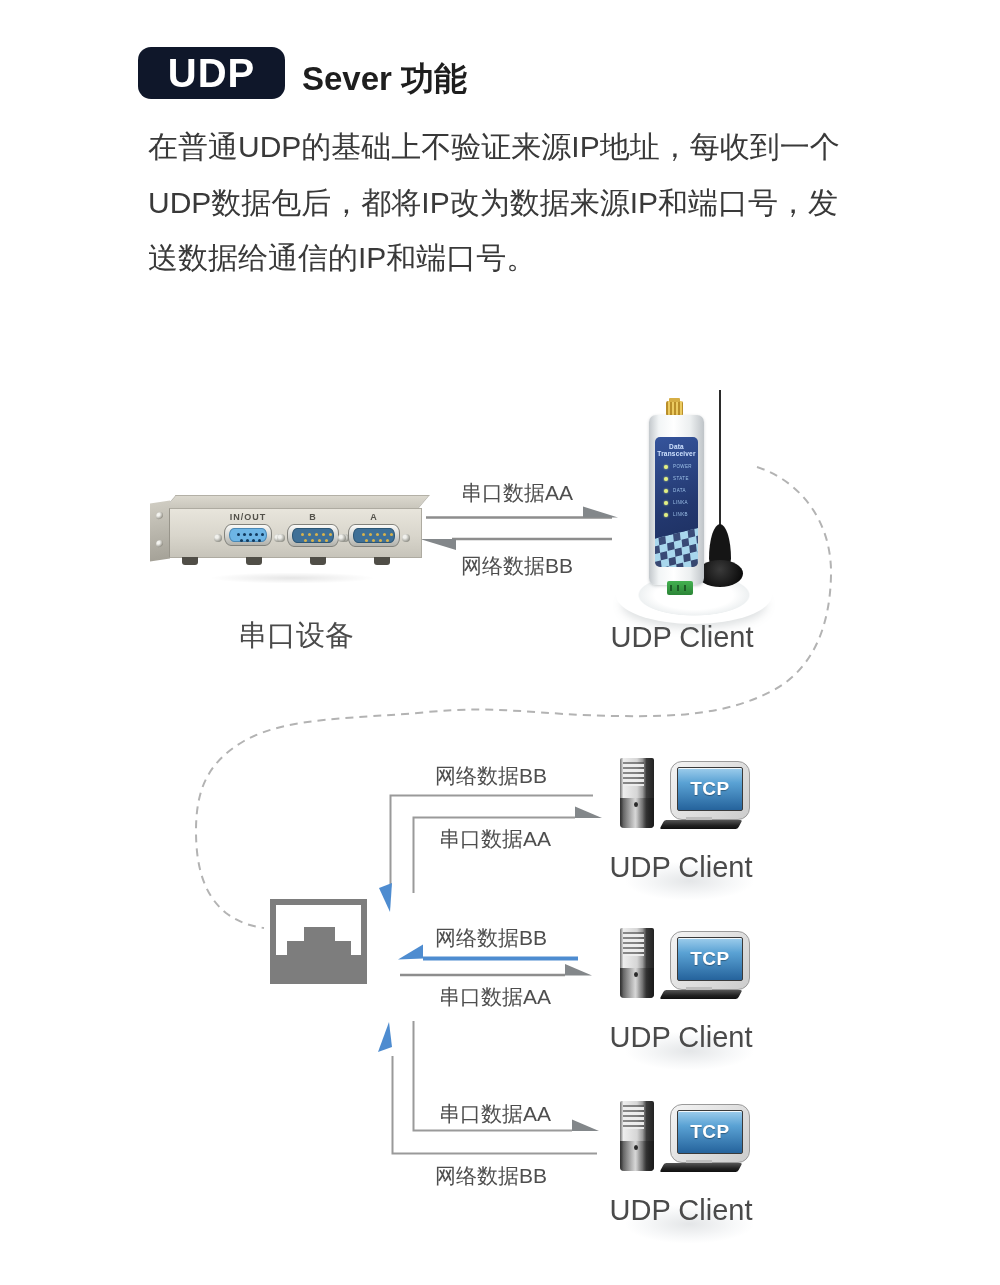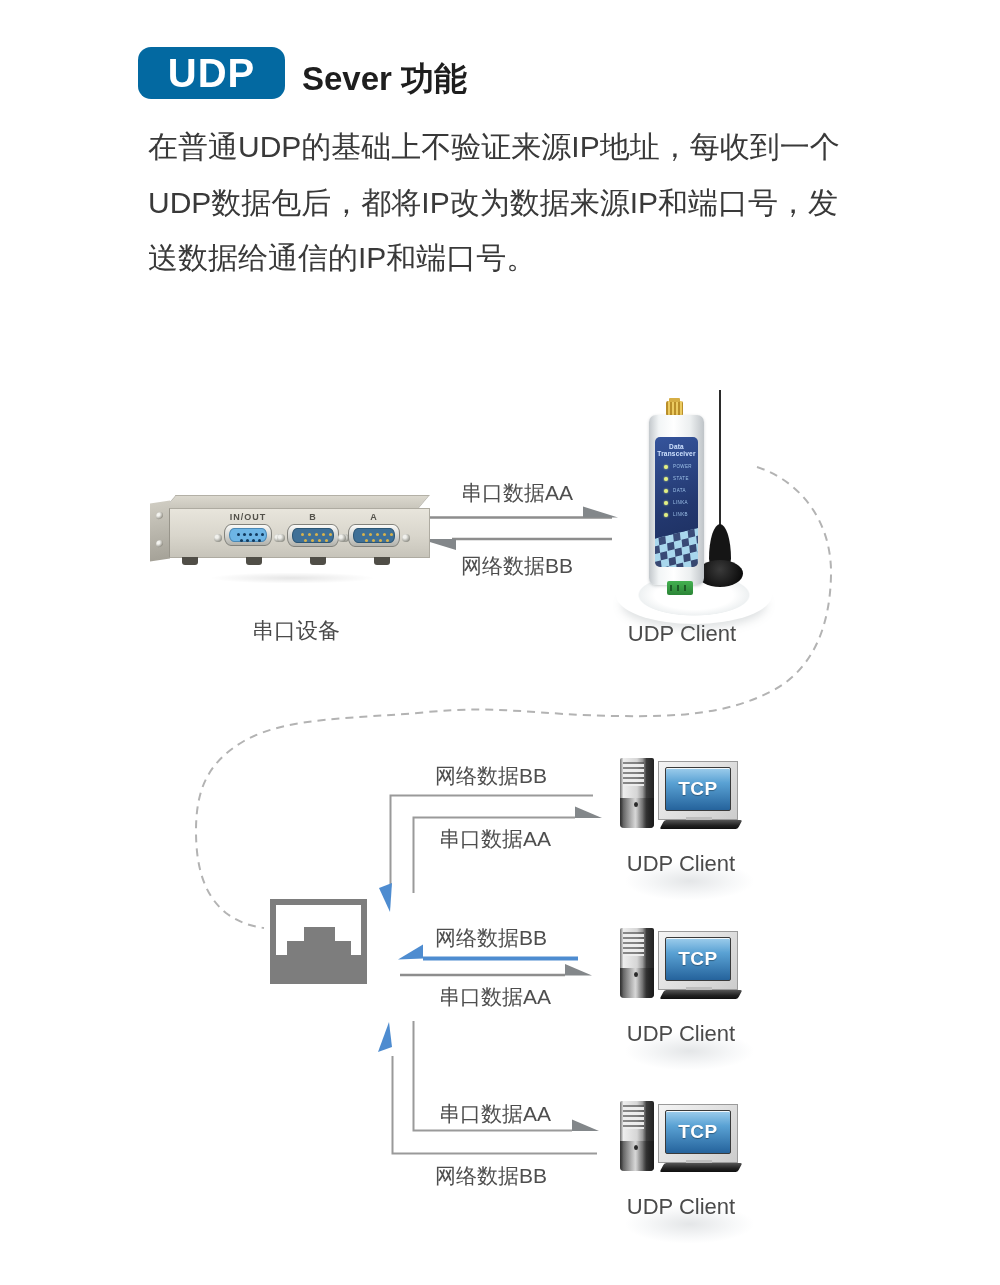--- a/index.html
+++ b/index.html
@@ -4,46 +4,46 @@
 <style>
   html,body{margin:0;padding:0;background:#fff;}
   #canvas{
     position:relative;width:1000px;height:1285px;background:#ffffff;
     font-family:"Liberation Sans","DejaVu Sans",sans-serif;overflow:hidden;
   }
   .abs{position:absolute;}
 
   
   .udp-badge{
-    left:138px;top:47px;width:147px;height:52px;background:#0369a1;color:#ffffff;
+    left:138px;top:47px;width:147px;height:52px;background:#0f172a;color:#ffffff;
     border-radius:13px;display:flex;align-items:center;justify-content:center;
     font-size:40px;font-weight:bold;letter-spacing:1px;
   }
   .header-title{left:302px;top:57px;font-size:33px;font-weight:bold;color:#1e1e1e;}
   .description{left:148px;top:119px;width:730px;font-size:30px;line-height:55.5px;color:#393939;}
 
   
   .arrow-label{font-size:21px;color:#4e4e4e;transform:translateX(-50%);white-space:nowrap;}
-  .device-label{font-size:22px;color:#4a4a4a;transform:translateX(-50%);white-space:nowrap;}
+  .device-label{font-size:29px;color:#4a4a4a;transform:translateX(-50%);white-space:nowrap;}
 
   
   #lines{left:0;top:0;z-index:1;pointer-events:none;}
 
   
   .sd-wrap{left:148px;top:490px;width:280px;height:95px;z-index:2;}
   .sd-top{position:absolute;left:16px;top:5px;width:252px;height:13px;
     background:linear-gradient(#dbd8ce,#c8c5bb);border:1px solid #b3b0a6;border-bottom:none;
     transform:skewX(-40deg);transform-origin:bottom left;}
   .sd-left{position:absolute;left:2px;top:12px;width:20px;height:58px;
     background:linear-gradient(180deg,#cfccc2,#a5a298);transform:skewY(-9deg);}
   .sd-screw{position:absolute;width:7px;height:7px;border-radius:50%;
     background:radial-gradient(circle at 35% 35%,#f4f4f0 20%,#908d83 75%);}
   .sd-front{position:absolute;left:21px;top:18px;width:251px;height:48px;
     background:linear-gradient(180deg,#e8e5dc 0%,#d9d6cc 55%,#c7c4ba 100%);
-    border:1px solid #aeaba1;border-left-color:#98958b;padding-left:8px;}
+    border:1px solid #aeaba1;border-left-color:#98958b;}
   .sd-foot{position:absolute;top:67px;width:16px;height:8px;background:#504e47;border-radius:0 0 3px 3px;}
   .port{position:absolute;top:3px;width:76px;text-align:center;}
   .port-label{font-size:9px;font-weight:bold;color:#53514a;letter-spacing:1px;line-height:10px;}
   .db9{margin:2px auto 0;position:relative;width:46px;height:20px;border-radius:7px/9px;
     background:linear-gradient(180deg,#fbfbf9,#b2b2ac);border:1px solid #82827c;}
   .db9.male{width:50px;height:21px;}
   .db9-face{position:absolute;left:4px;right:4px;top:3px;bottom:3px;border-radius:5px/7px;}
   .face-f{background:#6db5e5;border:1px solid #4a88b5;}
   .face-m{background:#3f7097;border:1px solid #2c5675;}
   .holes{position:absolute;left:7px;top:4px;width:3px;height:3px;border-radius:50%;background:#123a5e;
@@ -98,21 +98,21 @@
 
   
   .client{width:125px;height:78px;z-index:2;}
   .tower{position:absolute;left:2px;top:3px;width:34px;height:70px;border-radius:2px 2px 4px 4px;
     background:linear-gradient(90deg,#6f6f6f 0%,#ededed 10%,#d6d6d6 50%,#9e9e9e 66%,#3b3b3b 78%,#222 100%);}
   .tower-vents{position:absolute;left:3px;top:4px;width:21px;height:24px;
     background:repeating-linear-gradient(180deg,rgba(70,70,70,0.6) 0 2px,rgba(238,238,238,0.95) 2px 5px);}
   .tower-band{position:absolute;left:0;right:0;bottom:0;height:30px;border-radius:0 0 4px 4px;
     background:linear-gradient(90deg,rgba(35,35,35,0.85) 0%,rgba(200,200,200,0.15) 45%,rgba(25,25,25,0.9) 100%);}
   .tower-btn{position:absolute;left:14px;top:44px;width:4px;height:5px;background:#2a2a2a;border-radius:50%;}
-  .monitor{position:absolute;left:40px;top:6px;width:78px;height:57px;border:1px solid #9a9a9a;border-radius:0;
+  .monitor{position:absolute;left:52px;top:6px;width:78px;height:57px;border:1px solid #9a9a9a;border-radius:12px;
     background:linear-gradient(135deg,#f4f4f4,#cccccc);}
   .screen{position:absolute;left:6px;right:6px;top:5px;bottom:8px;border:1px solid #3a3a3a;border-radius:2px;
     background:linear-gradient(180deg,#9dcdec 0%,#5aa2d4 35%,#25639c 100%);
     box-shadow:inset 0 1px 0 rgba(255,255,255,0.85);
     display:flex;align-items:center;justify-content:center;}
   .screen-text{color:#fff;font-weight:bold;font-size:19px;letter-spacing:0.5px;text-shadow:0 1px 1px rgba(0,0,0,0.35);}
   .stand{position:absolute;left:68px;top:62px;width:26px;height:4px;background:#bdbdbd;}
   .keyboard{position:absolute;left:44px;top:65px;width:78px;height:9px;border-radius:2px;
     background:linear-gradient(180deg,#555 0%,#222 60%,#0f0f0f 100%);transform:skewX(-28deg);}
   .client-shadow{width:185px;height:56px;border-radius:50%;

